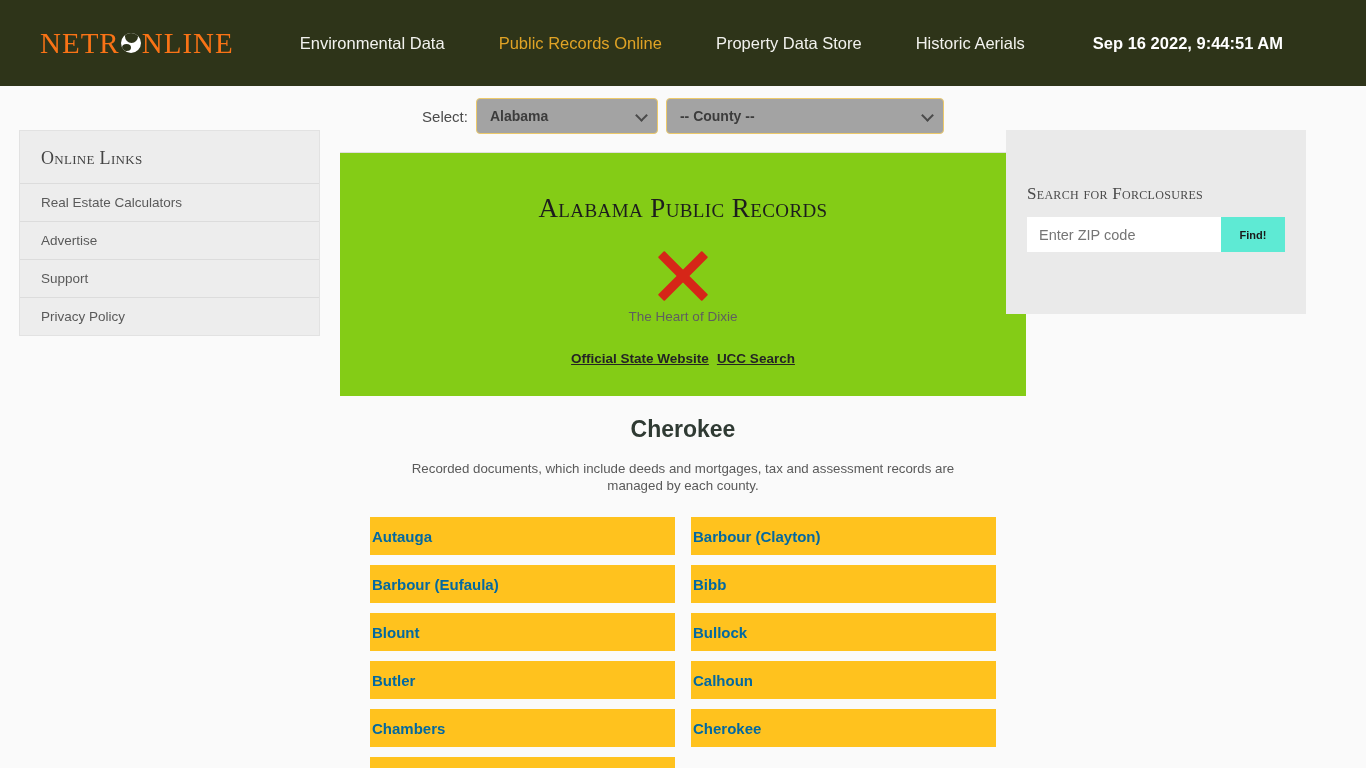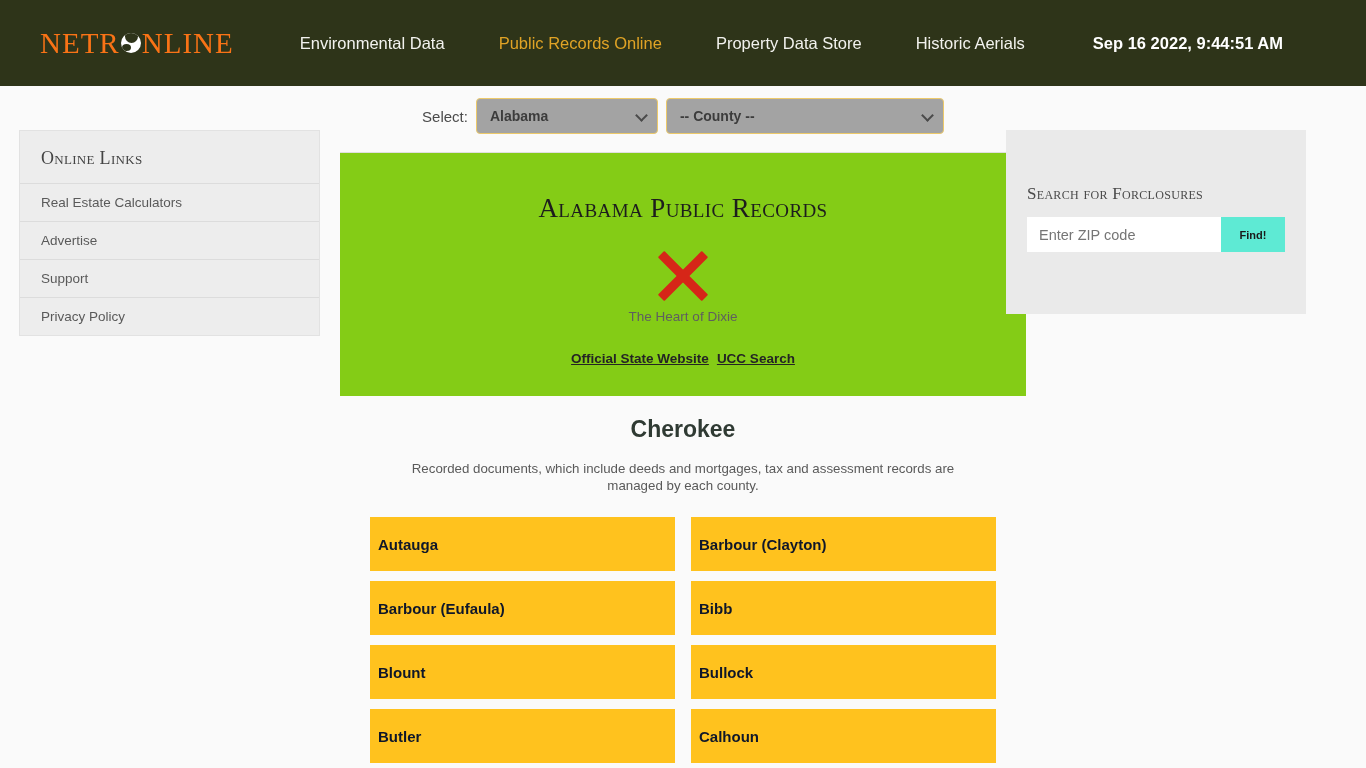--- a/index.html
+++ b/index.html
@@ -211,27 +211,27 @@
   }
   .grid {
     margin-top: 23px;
     display: grid;
     grid-template-columns: 1fr 1fr;
     gap: 10px 16px;
     padding: 0 30px;
   }
   .cty {
     background: #ffc21e;
-    height: 54px;
-    display: flex;
-    align-items: center;
-    padding-left: 8px;
+    height: 38px;
+    display: flex;
+    align-items: center;
+    padding-left: 2px;
     font-size: 15px;
     font-weight: bold;
-    color: #0f172a;
+    color: #0369a1;
     white-space: nowrap;
     overflow: hidden;
   }
 
   
   .foreclose {
     position: absolute;
     left: 1006px; top: 44px;
     width: 300px;
     height: 184px;

